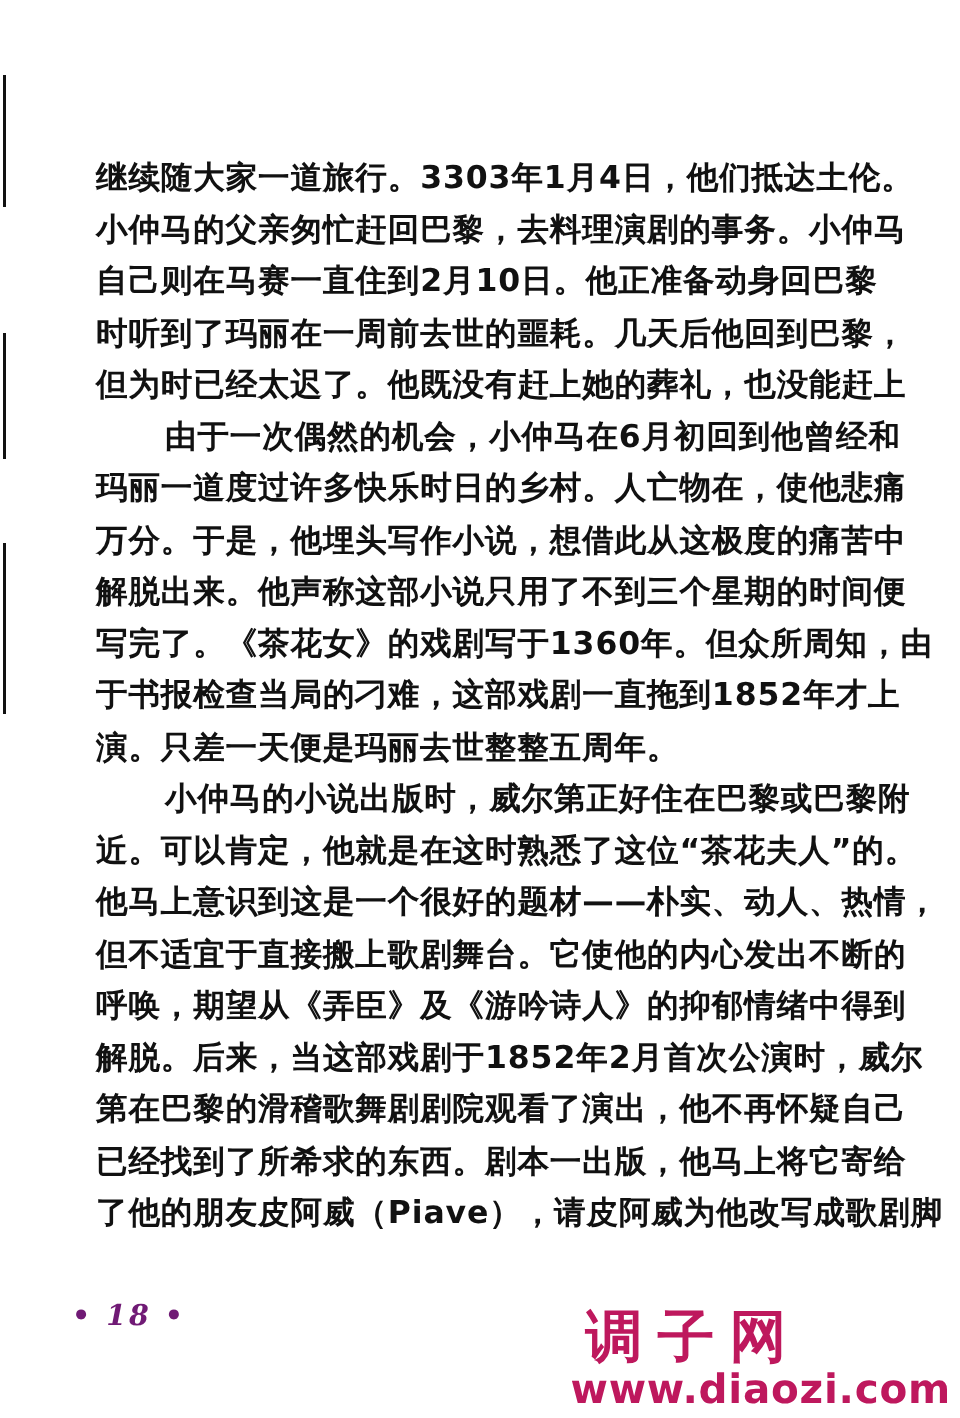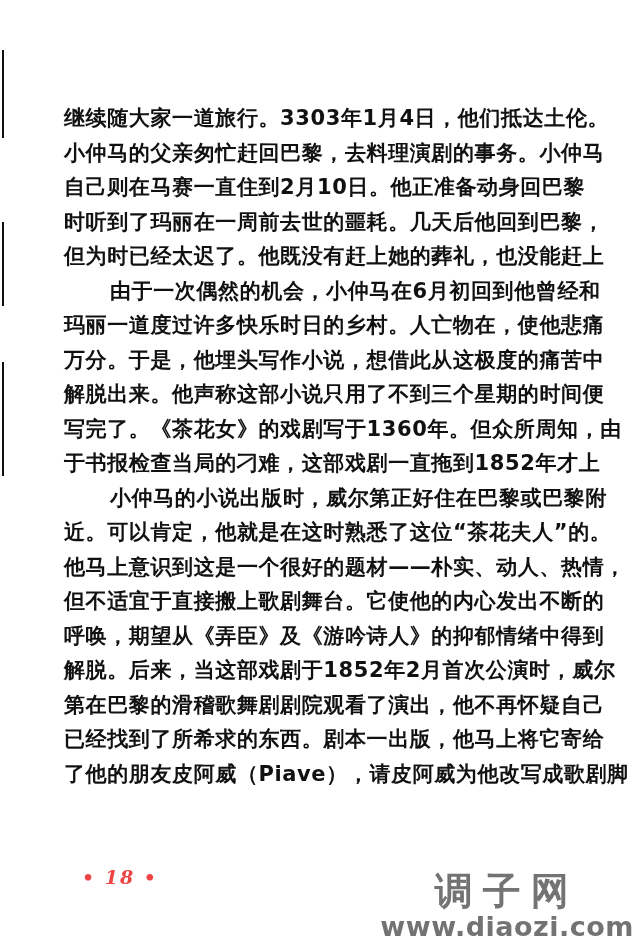--- a/index.html
+++ b/index.html
@@ -42,50 +42,49 @@
       justify-content: flex-start;
     }
     .line.indent {
       padding-left: 46px;
     }
     .line span.ch {
       display: inline-block;
     }
     .page-number {
       position: absolute;
-      left: 82px;
+      left: 48px;
       top: 866px;
       font-family: "DejaVu Serif", "Liberation Serif", serif;
       font-style: italic;
       font-size: 19px;
       font-weight: bold;
-      color: #ef4444;
+      color: #701a75;
       letter-spacing: 2px;
     }
     .watermark {
       position: absolute;
       right: 6px;
       top: 870px;
-      text-align: center;
-      color: #737373;
+      text-align: left;
+      color: #be185d;
       font-family: "DejaVu Sans", "Liberation Sans", sans-serif;
     }
     .watermark-title {
       font-size: 38px;
       font-weight: bold;
       letter-spacing: 10px;
       line-height: 42px;
       padding-left: 10px;
     }
     .watermark-url {
       font-size: 27px;
       font-weight: bold;
       line-height: 30px;
       letter-spacing: 0.5px;
-      margin-left: 11px;
     }
   </style>
 </head>
 <body>
 
 <div id="margin-marks">
     <div class="margin-mark" style="top: 50px; height: 88px;"></div>
     <div class="margin-mark" style="top: 222px; height: 84px;"></div>
     <div class="margin-mark" style="top: 362px; height: 114px;"></div>
   </div>
@@ -374,20 +373,21 @@
       <span class="ch">剧</span>
       <span class="ch">一</span>
       <span class="ch">直</span>
       <span class="ch">拖</span>
       <span class="ch">到</span>
       <span class="ch">1852</span>
       <span class="ch">年</span>
       <span class="ch">才</span>
       <span class="ch">上</span>
     </div>
+    <div class="line last">演。只差一天便是玛丽去世整整五周年。</div>
     <div class="line indent">
       <span class="ch">小</span>
       <span class="ch">仲</span>
       <span class="ch">马</span>
       <span class="ch">的</span>
       <span class="ch">小</span>
       <span class="ch">说</span>
       <span class="ch">出</span>
       <span class="ch">版</span>
       <span class="ch">时</span>

